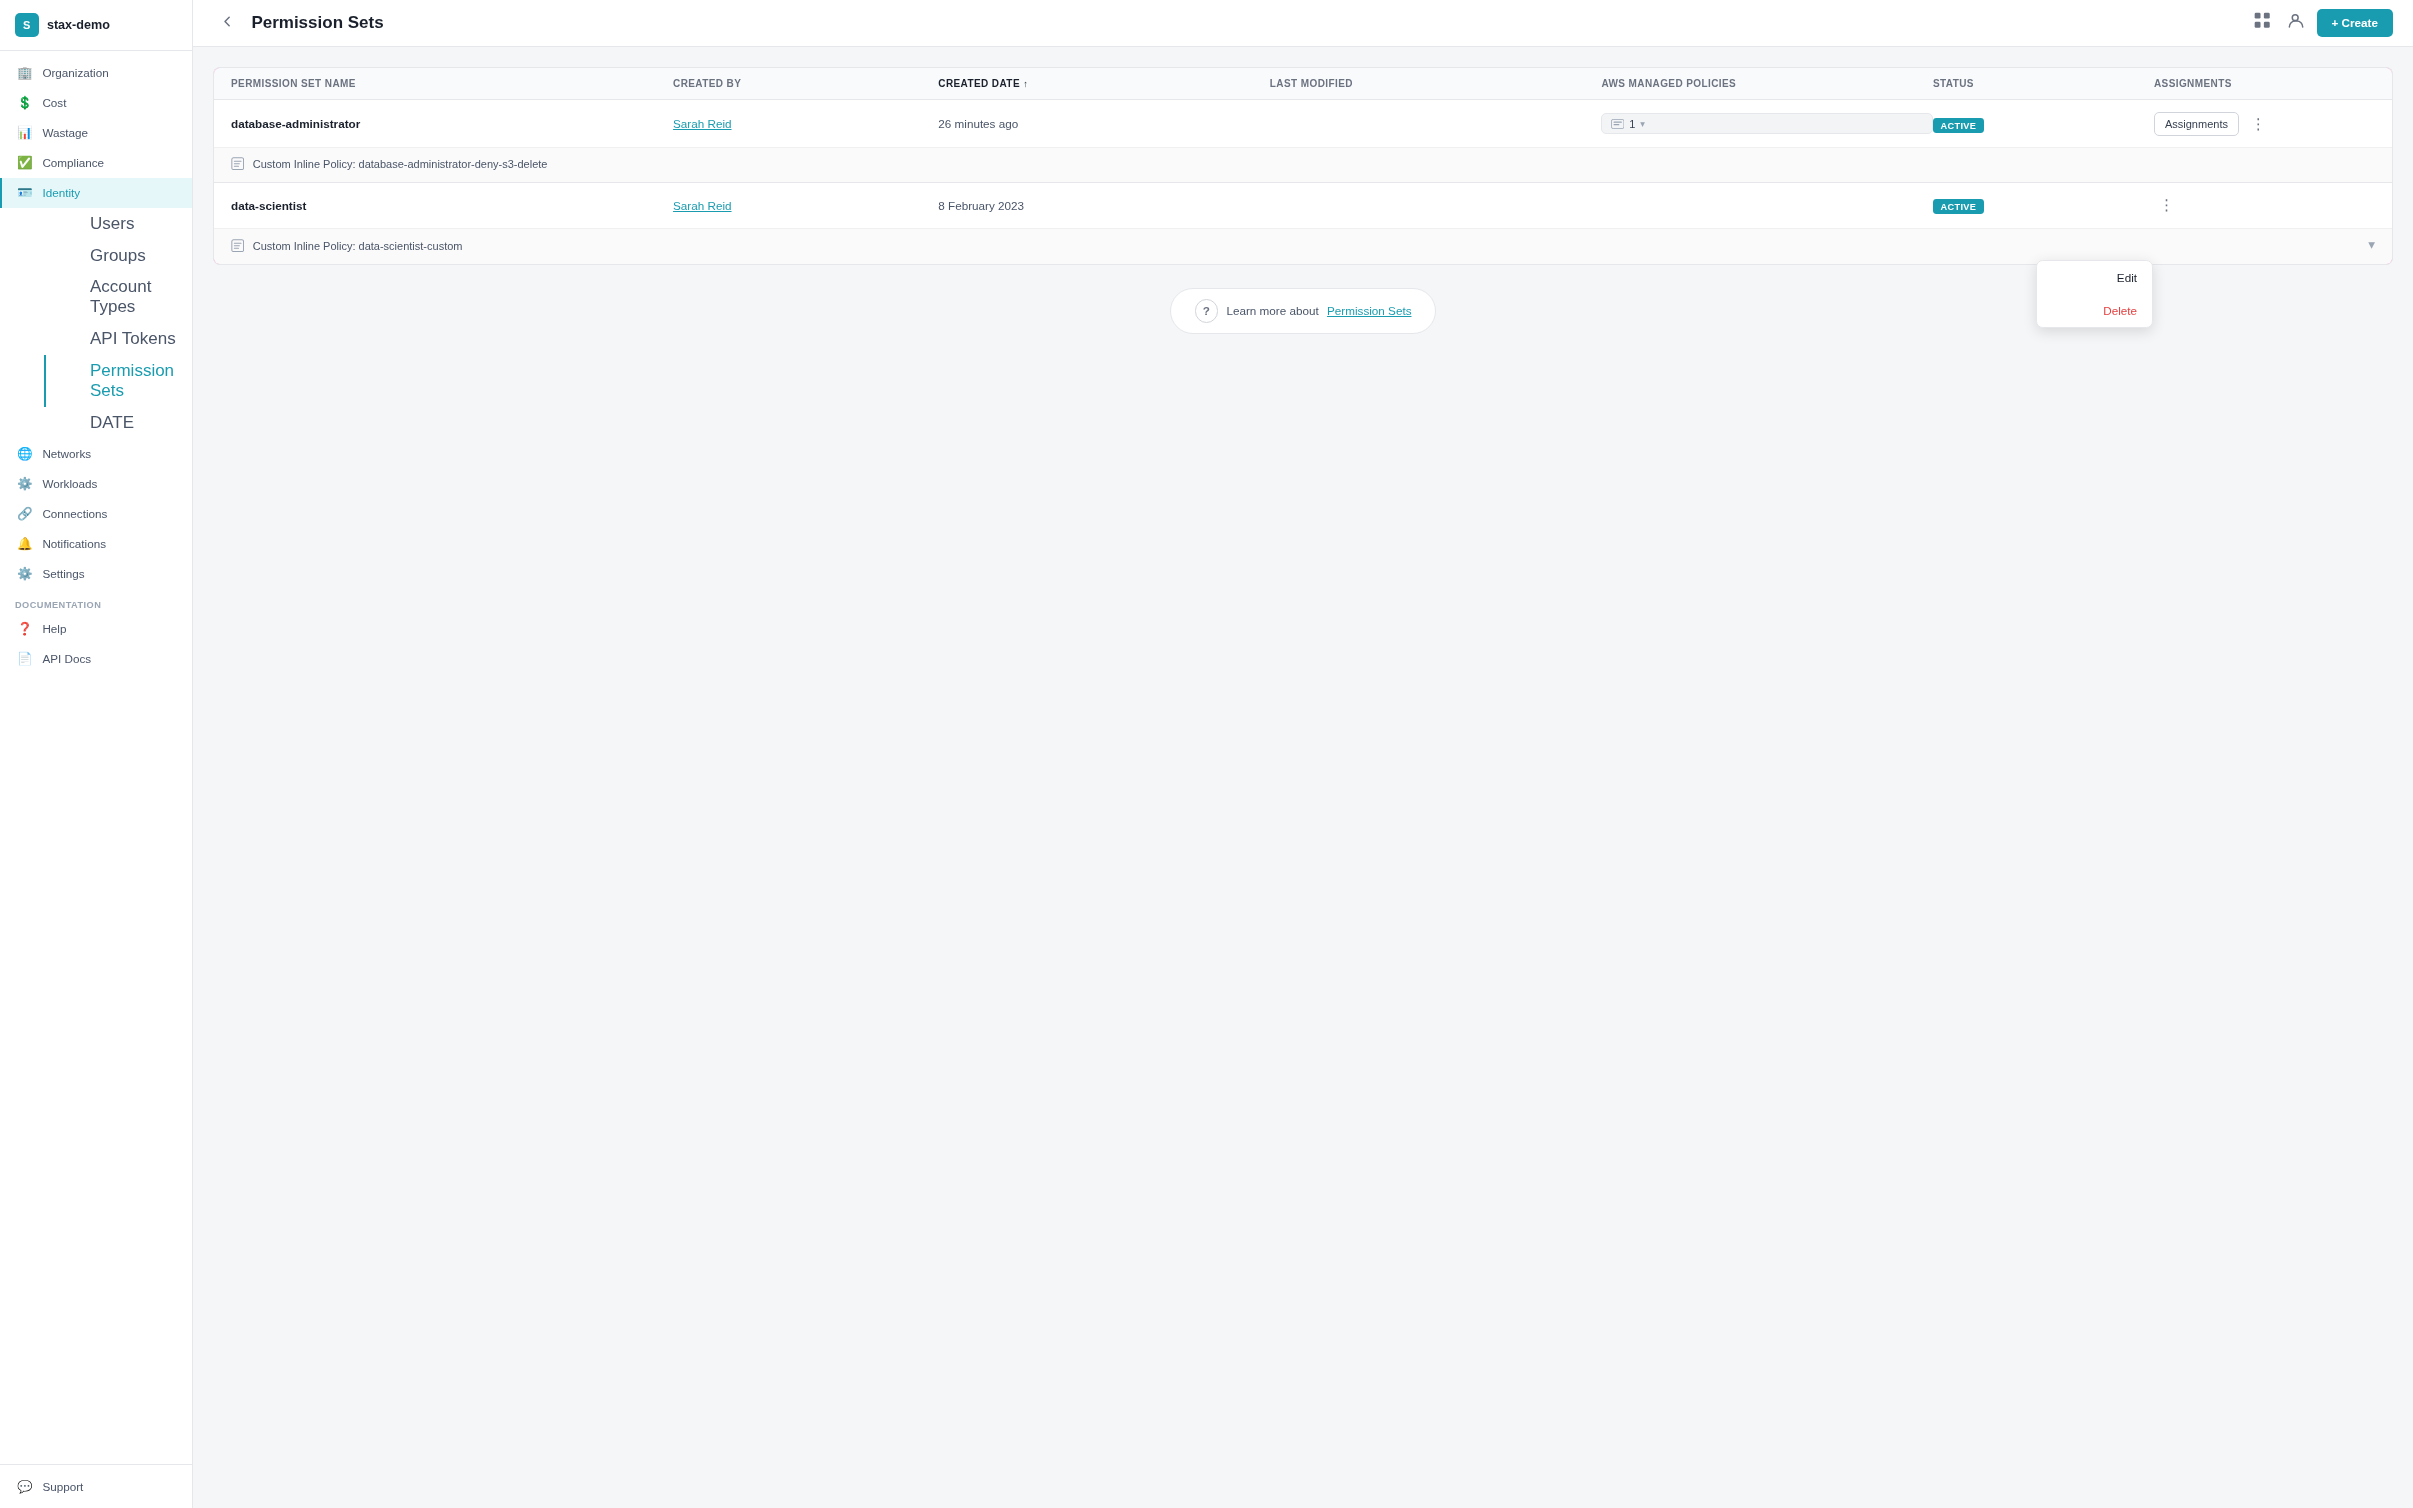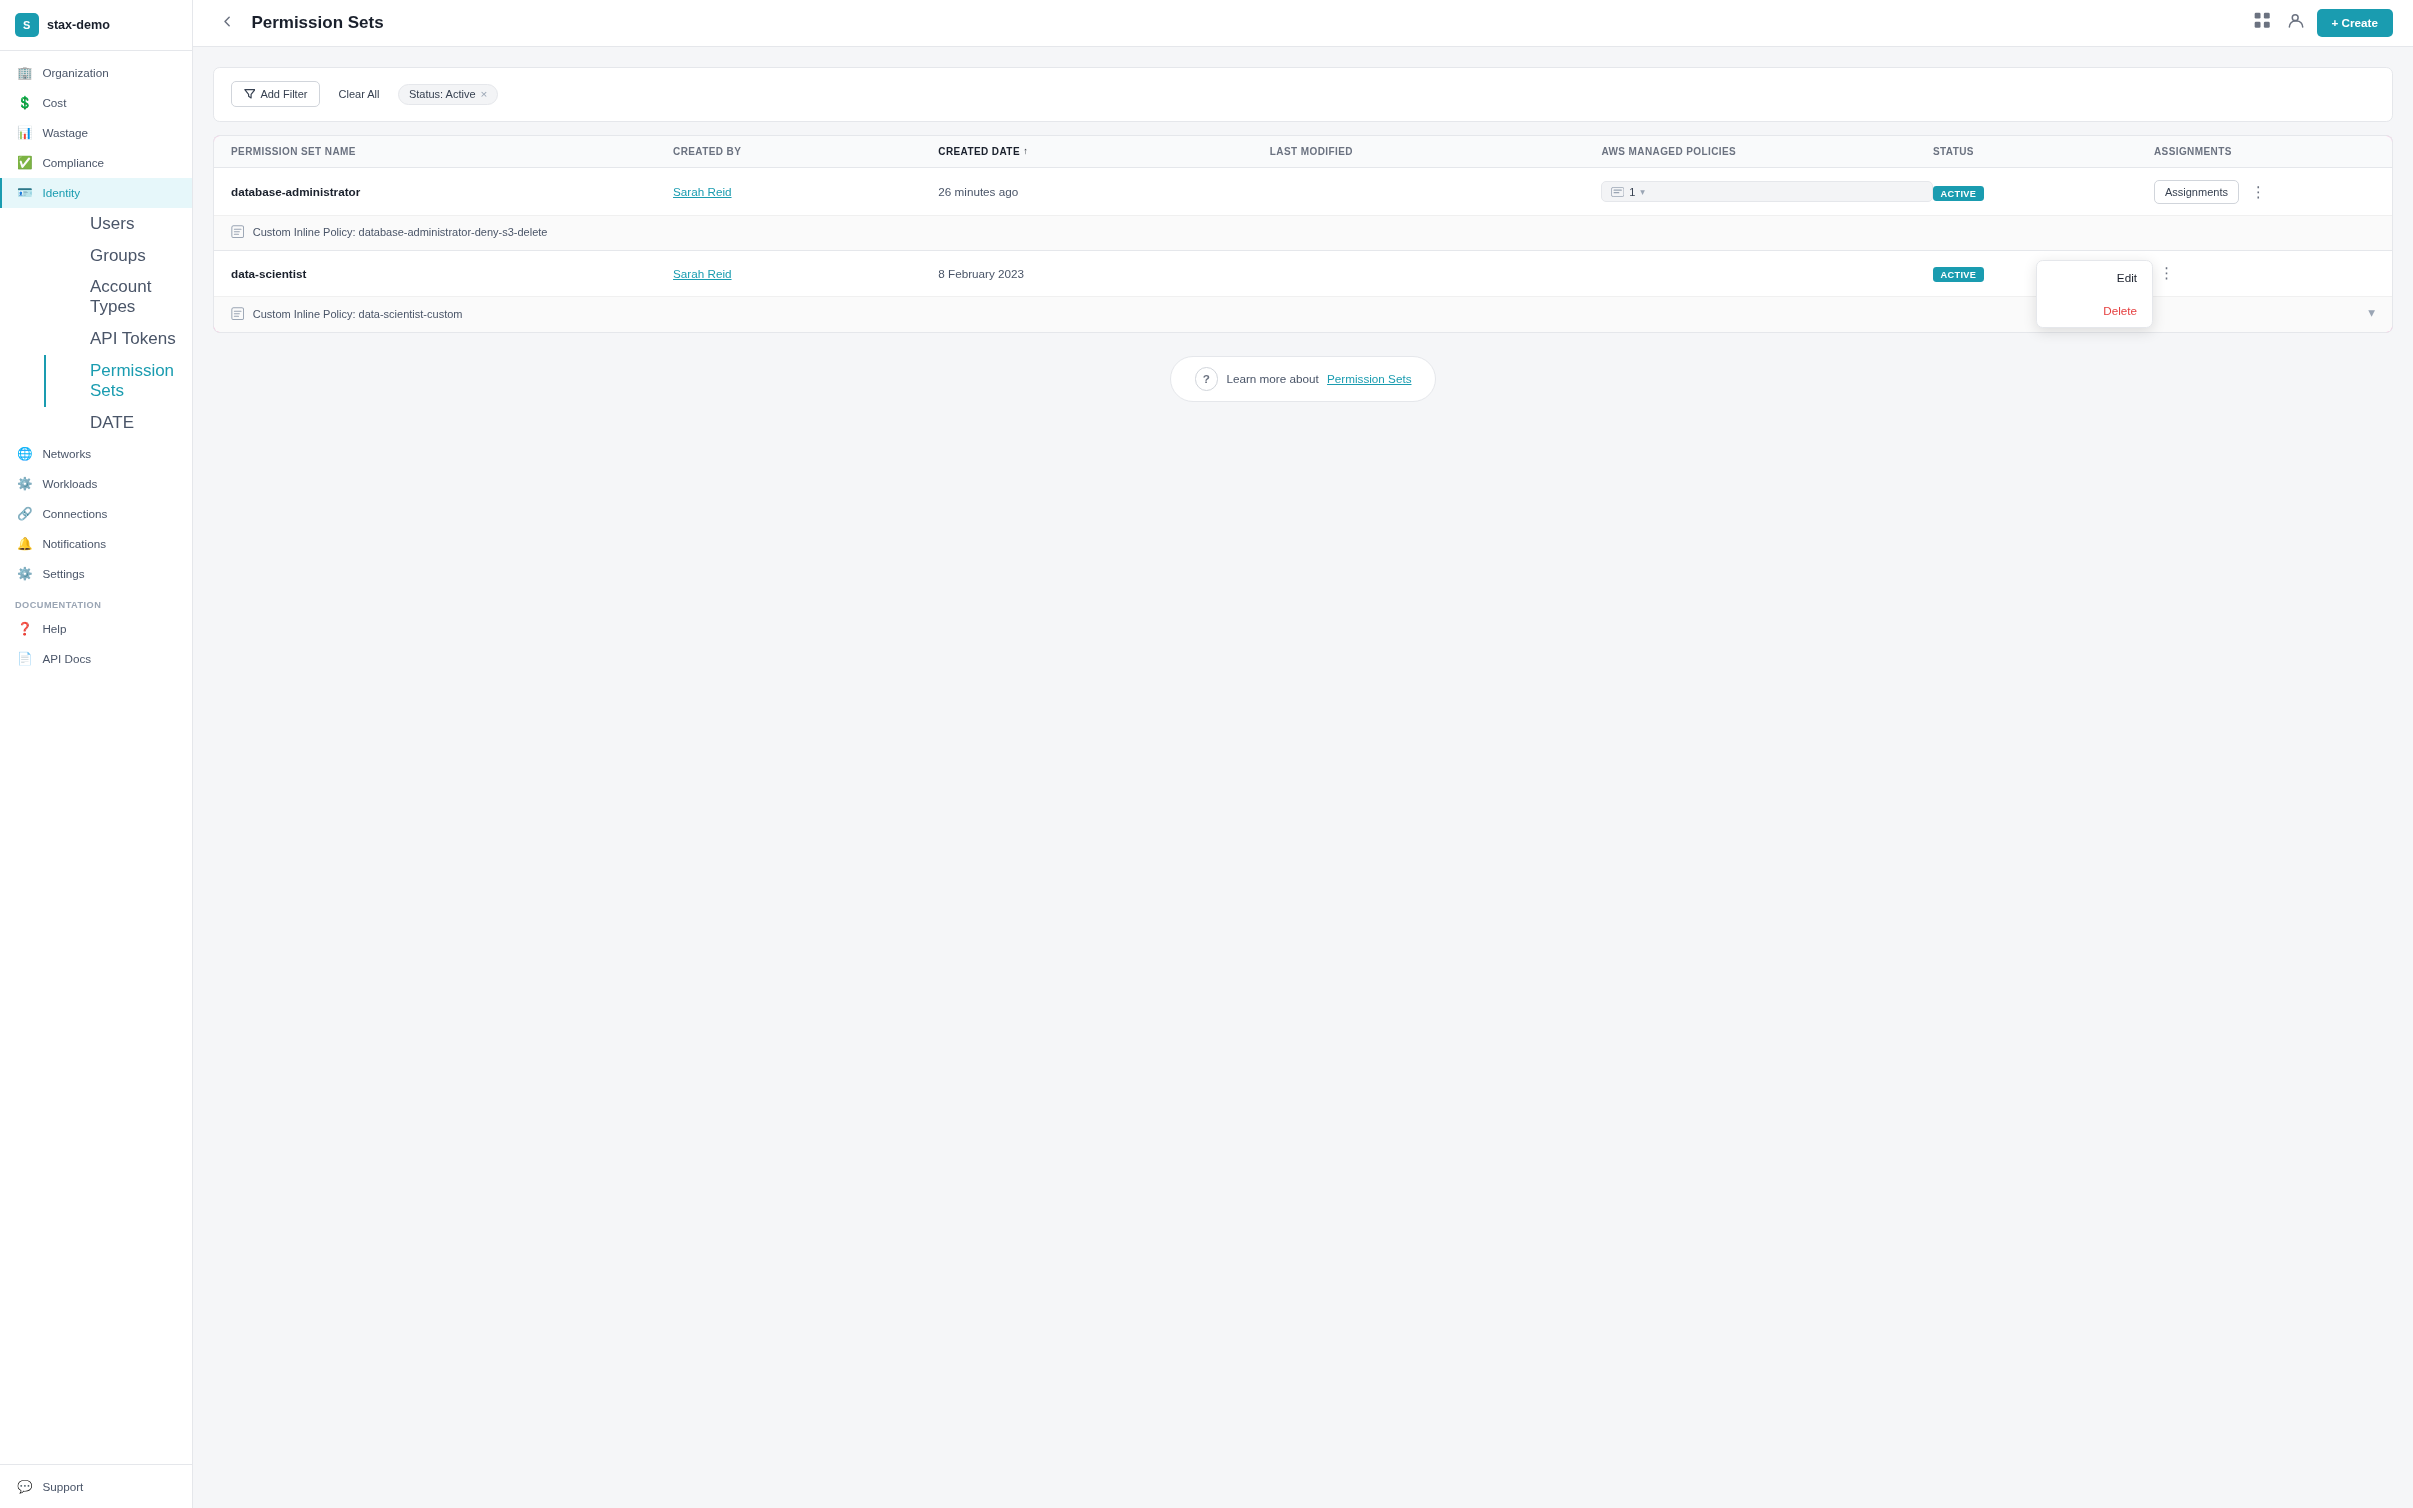--- a/index.html
+++ b/index.html
@@ -450,33 +450,20 @@
           <circle cx="11" cy="8" r="3.5" stroke="#6b7280" stroke-width="1.8"></circle>
           <path d="M4 19c0-3.866 3.134-7 7-7h2c3.866 0 7 3.134 7 7" stroke="#6b7280" stroke-width="1.8" stroke-linecap="round"></path>
         </svg>
       </button>
       <button class="btn-create">+ Create</button>
     </div>
   </div>
 
   <div class="content-area">
 
-    <div class="filter-bar">
-      <button class="btn-add-filter">
-        <svg width="11.7" height="11.7" viewBox="0 0 14 14" fill="none" xmlns="http://www.w3.org/2000/svg">
-          <path d="M1 2h12l-4.5 5.5V12L5.5 10V7.5L1 2z" stroke="#374151" stroke-width="1.4" stroke-linecap="round" stroke-linejoin="round"></path>
-        </svg>
-        <span>Add Filter</span>
-      </button>
-      <button class="btn-clear-all">Clear All</button>
-      <div class="filter-tag">
-        <span>Status: Active</span>
-        <span class="filter-tag-remove">×</span>
-      </div>
-    </div>
 
     <div class="table-container">
 
       <div class="table-header">
         <div class="table-header-cell">
           <span>PERMISSION SET NAME</span>
         </div>
         <div class="table-header-cell">
           <span>CREATED BY</span>
         </div>

